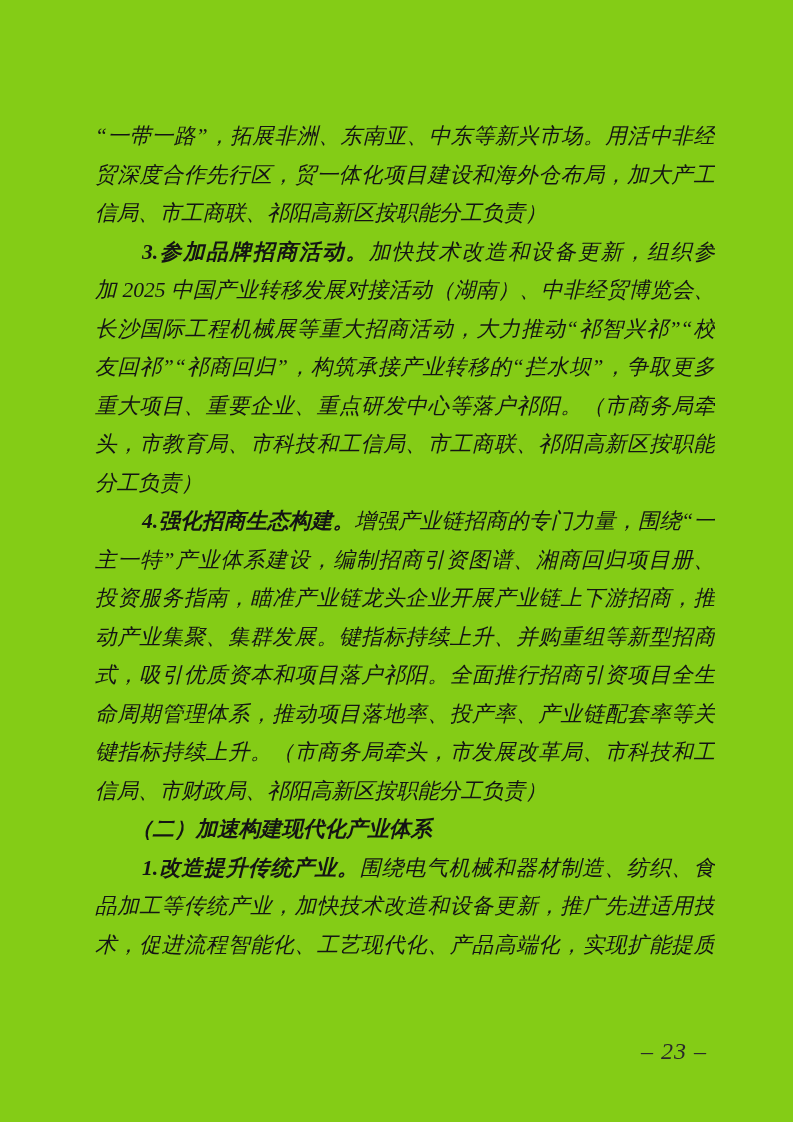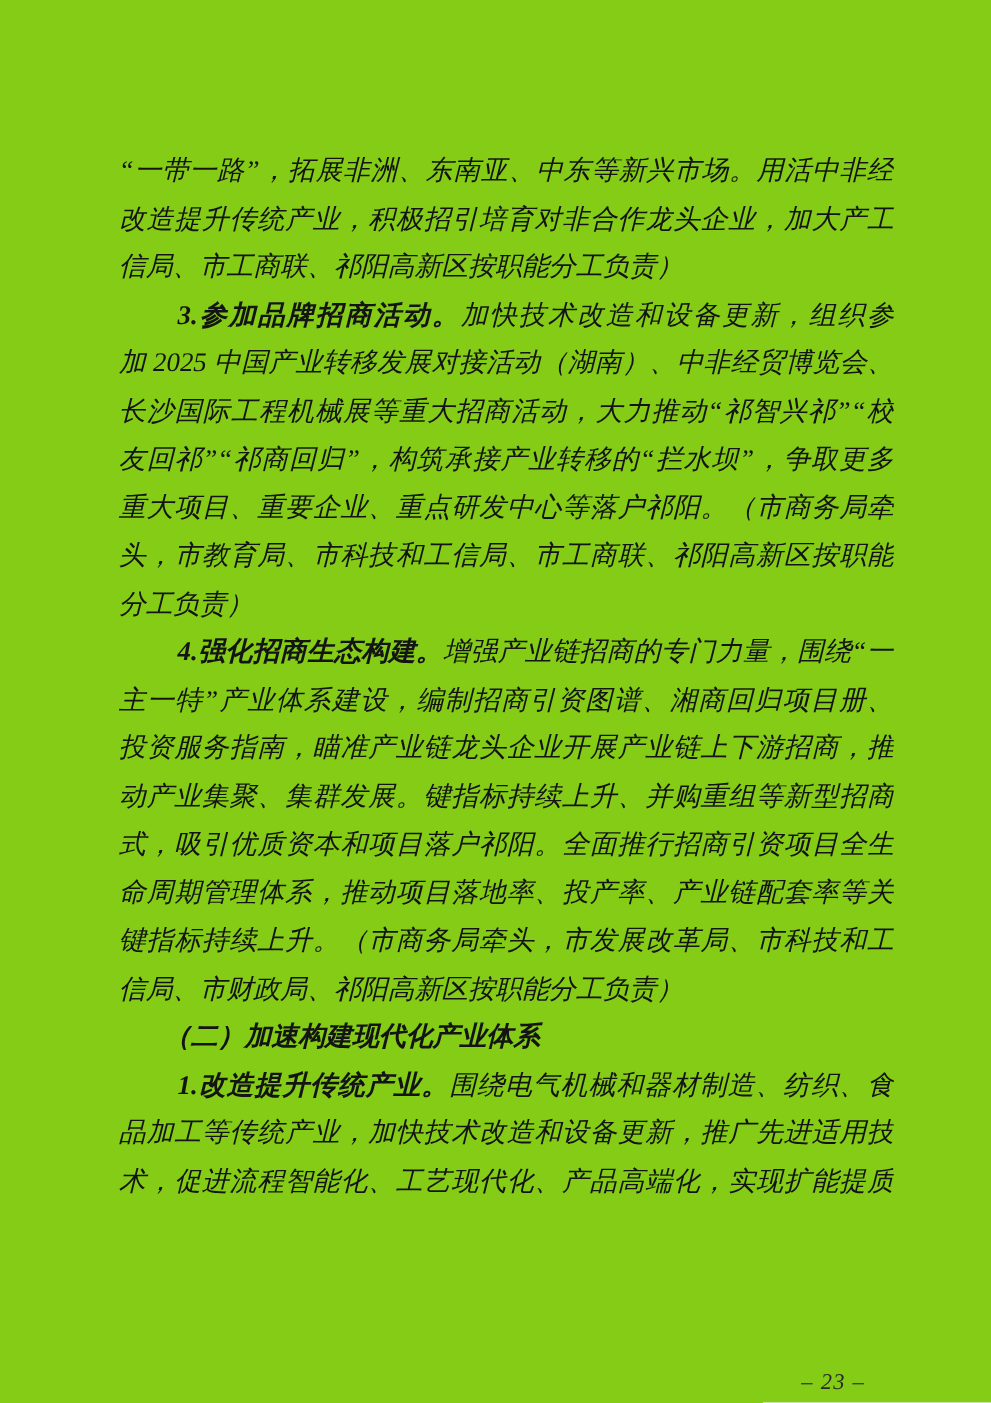--- a/index.html
+++ b/index.html
@@ -42,35 +42,35 @@
   }
   .line.indent-sec {
     text-indent: 36px;
   }
   .lead {
     font-weight: bold;
   }
   .footer {
     position: absolute;
     left: 641px;
-    top: 1095px;
-    font-size: 18px;
+    top: 1038px;
+    font-size: 24px;
     letter-spacing: 1px;
     color: #2a2a2a;
     font-family: "Liberation Serif", serif;
   }
 </style>
 </head>
 <body>
 
 <div class="page">
   <div class="doc-body">
 
     <div class="line"><span>“一带一路”，拓展非洲、东南亚、中东等新兴市场。用活中非经</span></div>
-    <div class="line"><span>改造提升传统产业，积极招引培育对非合作龙头企业，加大产工</span></div>
+    <div class="line"><span>贸深度合作先行区，贸一体化项目建设和海外仓布局，加大产工</span></div>
     <div class="line end"><span>信局、市工商联、祁阳高新区按职能分工负责）</span></div>
 
     <div class="line indent"><span class="lead">3.参加品牌招商活动。</span><span>加快技术改造和设备更新，组织参</span></div>
     <div class="line"><span>加 2025 中国产业转移发展对接活动（湖南）、中非经贸博览会、</span></div>
     <div class="line"><span>长沙国际工程机械展等重大招商活动，大力推动“祁智兴祁”“校</span></div>
     <div class="line"><span>友回祁”“祁商回归”，构筑承接产业转移的“拦水坝”，争取更多</span></div>
     <div class="line"><span>重大项目、重要企业、重点研发中心等落户祁阳。（市商务局牵</span></div>
     <div class="line"><span>头，市教育局、市科技和工信局、市工商联、祁阳高新区按职能</span></div>
     <div class="line end"><span>分工负责）</span></div>
 

